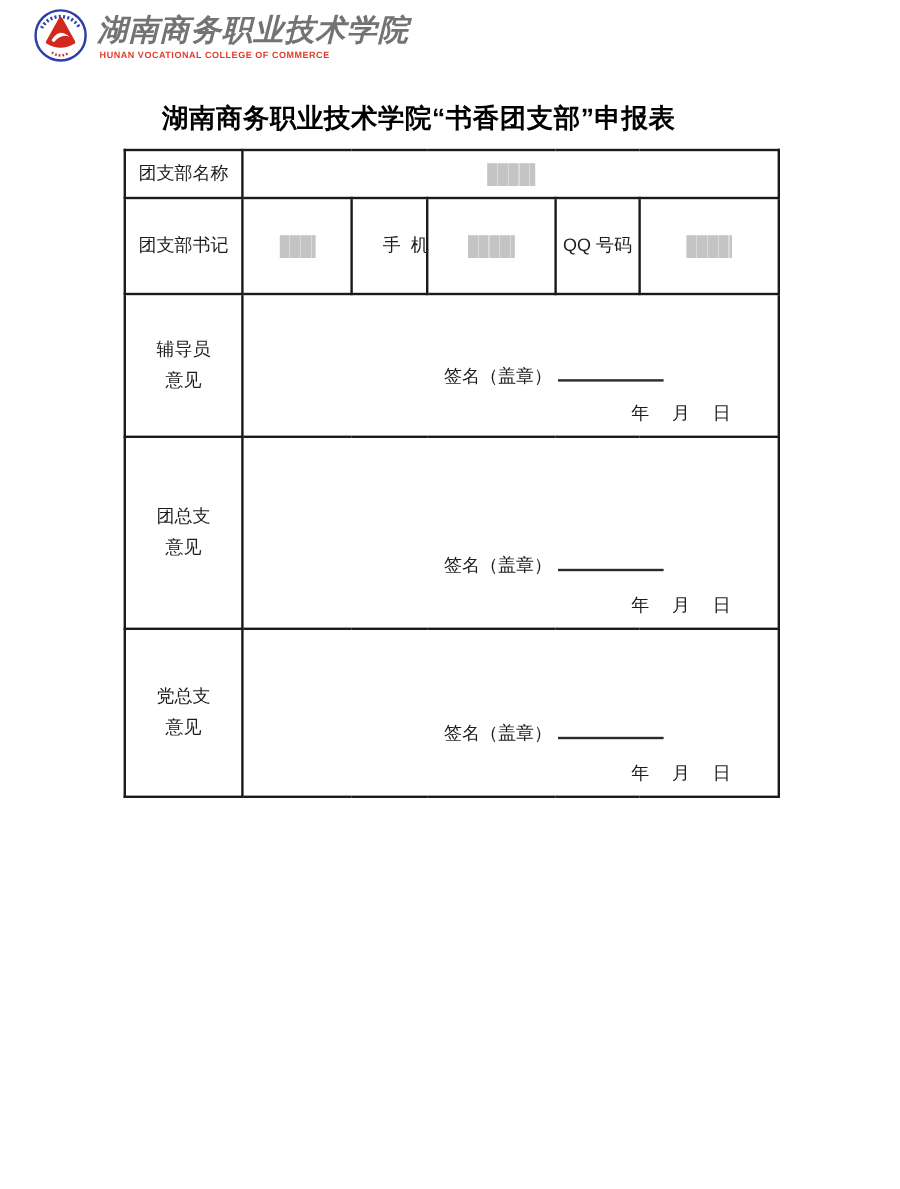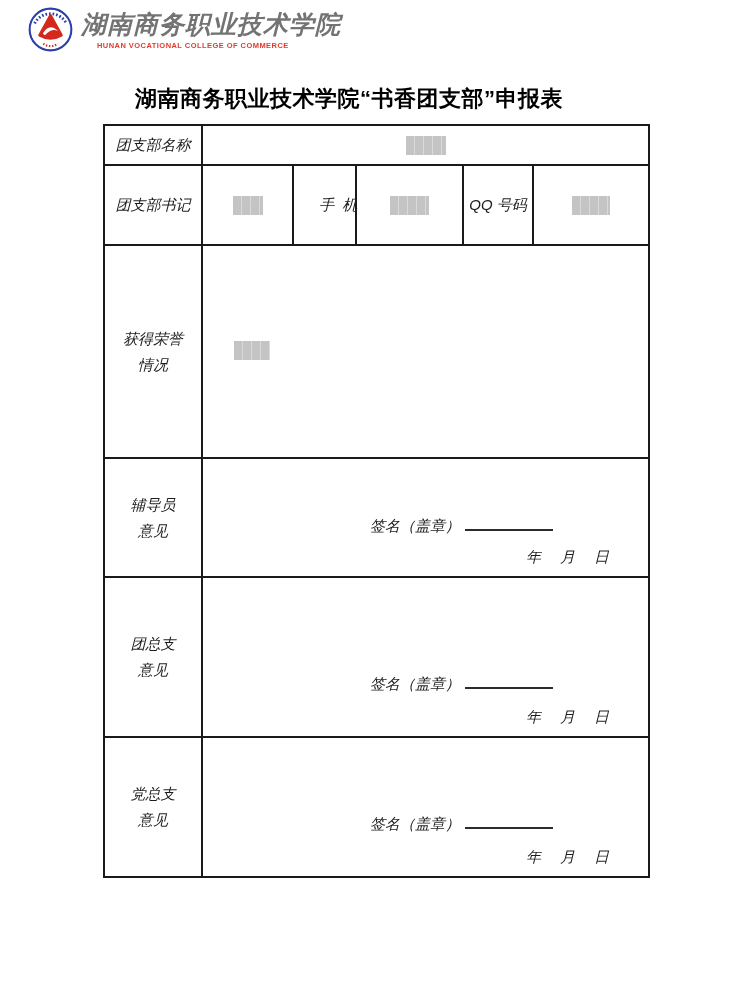--- a/index.html
+++ b/index.html
@@ -12,34 +12,34 @@
 
   
   .logo-wrap { position:absolute; left:28px; top:7px; display:flex; align-items:flex-start; gap:8px; }
   .emblem { width:45px; height:45px; display:block; }
   .logo-text { padding-top:5px; }
   .logo-zh {
     font-family:"DejaVu Serif", serif; font-style:italic; font-weight:700;
     font-size:25px; line-height:1.05; color:#737373; letter-spacing:1px; white-space:nowrap;
   }
   .logo-en {
-    margin-top:3px; margin-left:16px;
+    margin-top:3px; margin-left:2px;
     font-size:7.5px; font-weight:700; color:#e23b2e; letter-spacing:0.45px; white-space:nowrap;
   }
 
   
   .page-title {
     position:absolute; top:84px; left:0; width:698px; text-align:center;
     font-size:22px; font-weight:700; letter-spacing:0.5px; color:#000;
   }
 
   
   table.form {
     position:absolute; left:103px; top:124px; width:545px;
-    border-collapse:collapse; table-layout:fixed;font-style:italic;
+    border-collapse:collapse; table-layout:fixed;
   }
   table.form td {
     border:2px solid #1a1a1a; font-size:15px; color:#1c1c1c; padding:0;
   }
   .label-cell { text-align:center; vertical-align:middle; line-height:26px; }
   .value-cell { text-align:center; vertical-align:middle; }
   .pre { white-space:pre; }
 
   
   .redact {
@@ -122,29 +122,20 @@
       <span class="redact w39"></span>
     </td>
     <td class="label-cell">
       <span>QQ 号码</span>
     </td>
     <td class="value-cell">
       <span class="redact w38"></span>
     </td>
   </tr>
 
-  <tr style="height:213px">
-    <td class="label-cell">
-      <span>获得荣誉</span><br>
-      <span>情况</span>
-    </td>
-    <td class="honors-cell" colspan="5">
-      <span class="redact w36 honors-redact"></span>
-    </td>
-  </tr>
 
   <tr style="height:119px">
     <td class="label-cell">
       <span>辅导员</span><br>
       <span>意见</span>
     </td>
     <td class="opinion-cell op-first" colspan="5">
       <div class="sig-row">
         <span>签名（盖章）</span><span class="sig-line"></span>
       </div>

